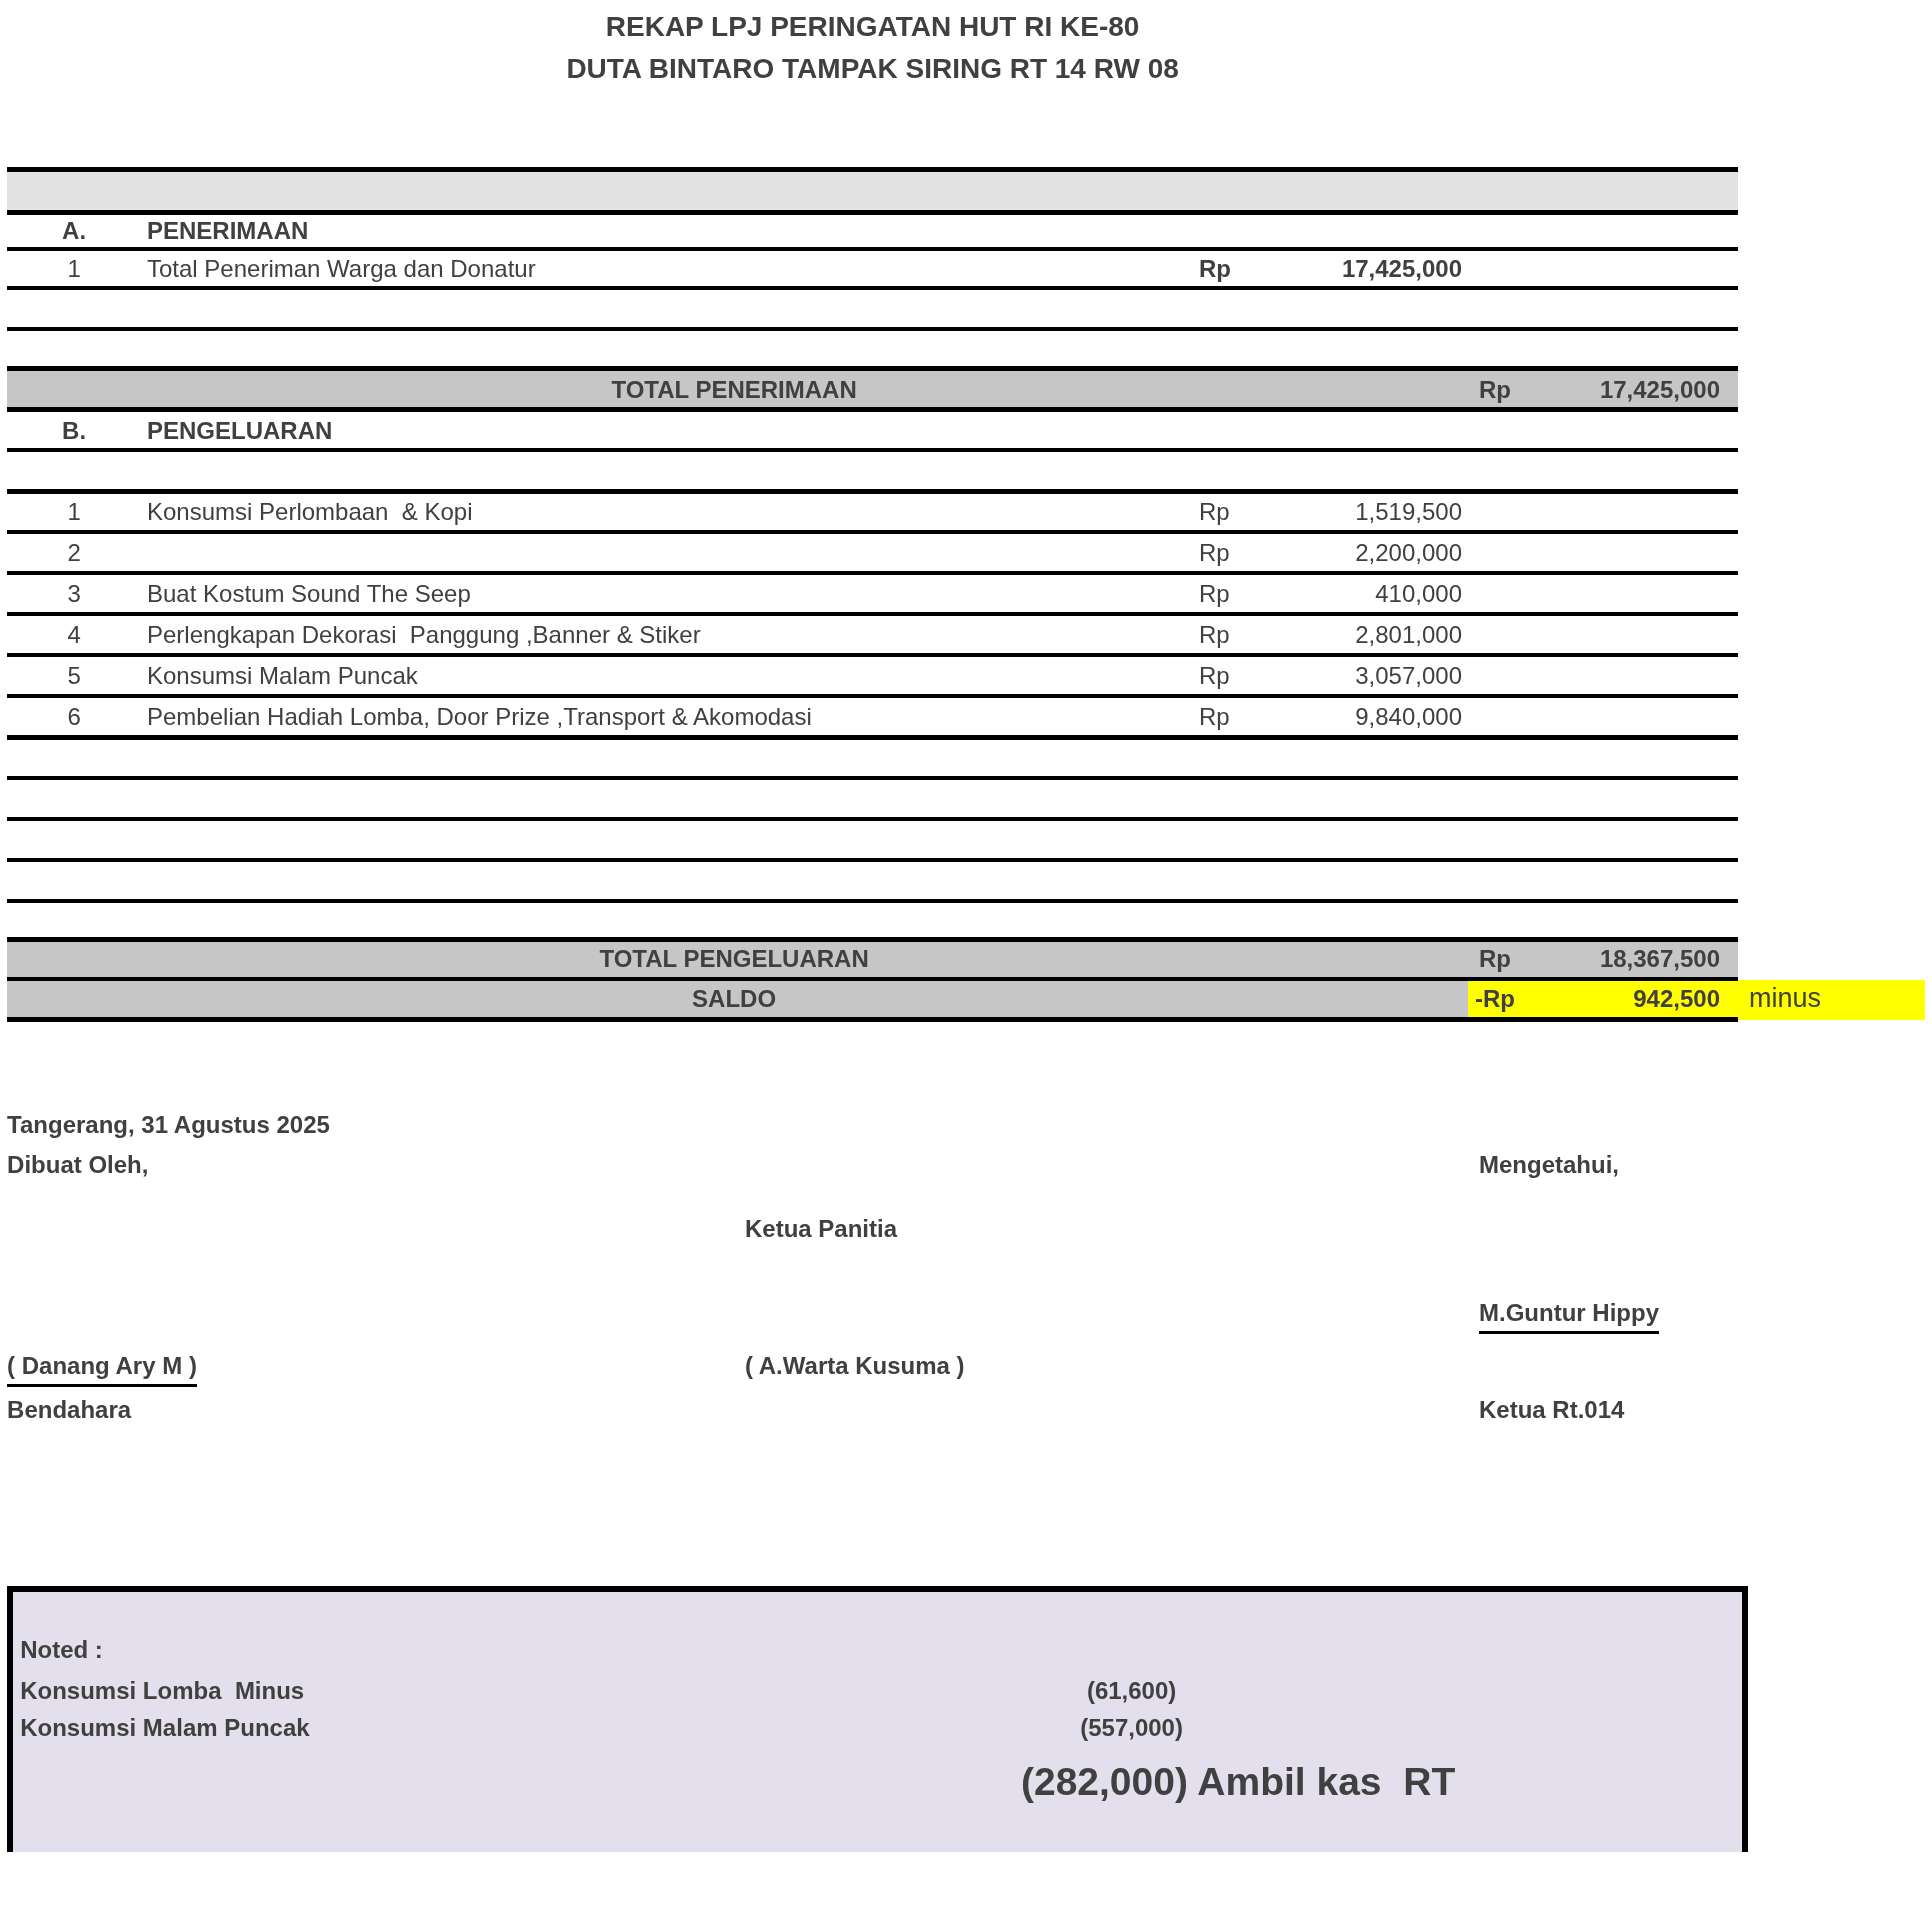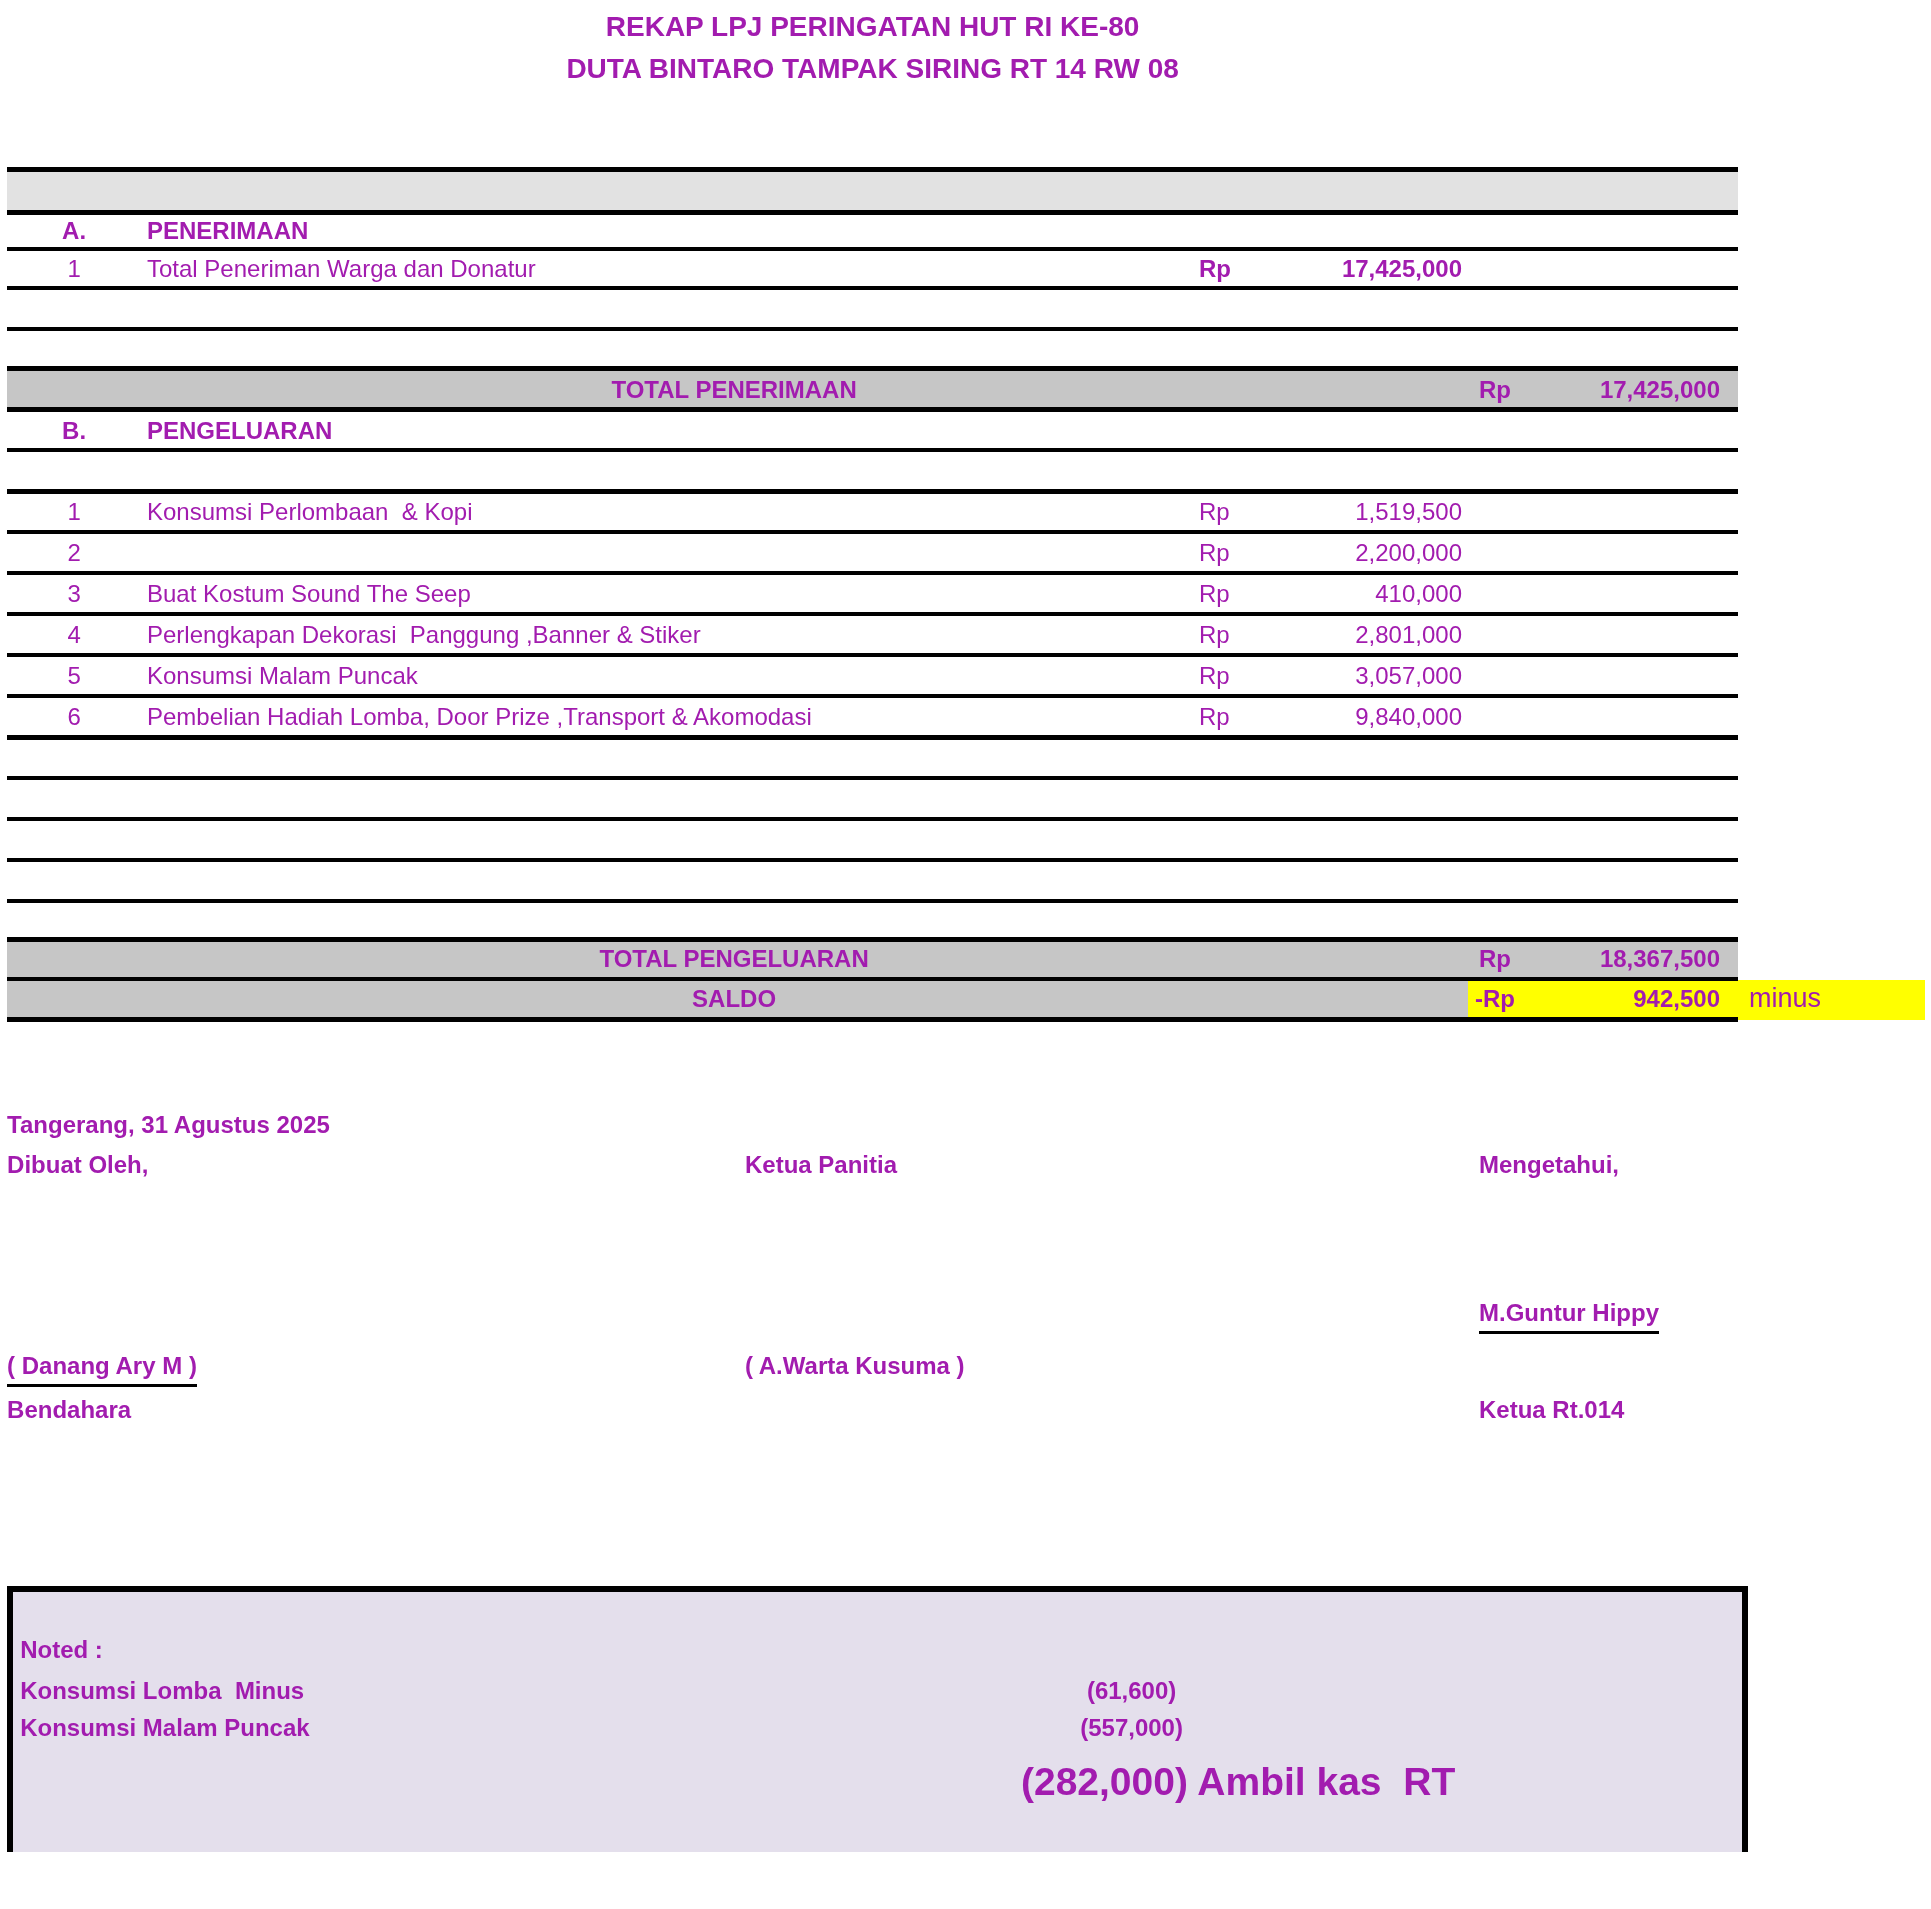--- a/index.html
+++ b/index.html
@@ -1,18 +1,18 @@
 <!DOCTYPE html>
 <html style="font-size:14.3px"><head>
 <meta charset="utf-8">
 <style>
   html,body{margin:0;padding:0;background:#fff;}
   #page{
     position:relative;width:1931px;height:1852px;background:#ffffff;
-    font-family:"Liberation Sans",sans-serif;color:#a21caf;overflow:hidden;
+    font-family:"Liberation Sans",sans-serif;color:#404040;overflow:hidden;
   }
   .abs{position:absolute;}
   .line{position:absolute;left:7.1px;width:1731px;height:3.6px;background:#000;}
   .line.thick{height:4.5px;}
   .band{position:absolute;left:7.1px;width:1731px;}
   .trow{position:absolute;left:0;width:1931px;}
   .cell{position:absolute;white-space:pre;font-size:24px;line-height:inherit;}
   .no{left:7.1px;width:134px;text-align:center;}
   .lbl{left:147px;}
   .cur{left:1199px;}
@@ -135,21 +135,21 @@
 
   <div class="trow" style="top:980px;height:37px;line-height:37px;">
     <span class="cell tlabel b">SALDO</span>
     <span class="cell b" style="left:1475px;">-Rp</span>
     <span class="cell amt2 b">942,500</span>
     <span class="cell" style="left:1749px;font-size:27px;">minus</span>
   </div>
 
   <div class="sig" style="left:7.1px;top:1110px;">Tangerang, 31 Agustus 2025</div>
   <div class="sig" style="left:7.1px;top:1150px;">Dibuat Oleh,</div>
-  <div class="sig" style="left:745px;top:1150px;text-align:center;">Ketua Panitia</div>
+  <div class="sig" style="left:745px;top:1214px;text-align:center;">Ketua Panitia</div>
   <div class="sig" style="left:1479px;top:1150px;">Mengetahui,</div>
   <div class="sig uline" style="left:7.1px;top:1351px;">( Danang Ary M )</div>
   <div class="sig" style="left:745px;top:1351px;">( A.Warta Kusuma )</div>
   <div class="sig uline" style="left:1479px;top:1298px;">M.Guntur Hippy</div>
   <div class="sig" style="left:7.1px;top:1395px;">Bendahara</div>
   <div class="sig" style="left:1479px;top:1395px;">Ketua Rt.014</div>
 
   <div id="noted-box" style="background:#E4DFEC;">
     <span class="cell" style="left:7.1px;top:43px;line-height:30px;">Noted :</span>
     <span class="cell" style="left:7.1px;top:84px;line-height:30px;">Konsumsi Lomba  Minus</span>

